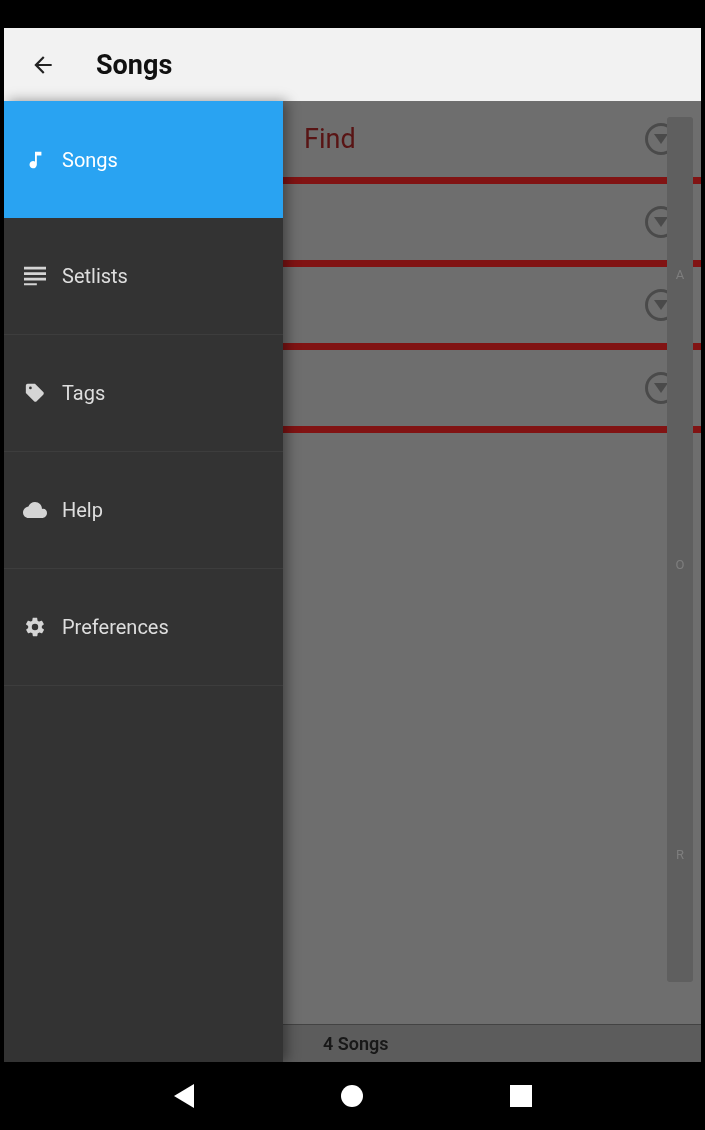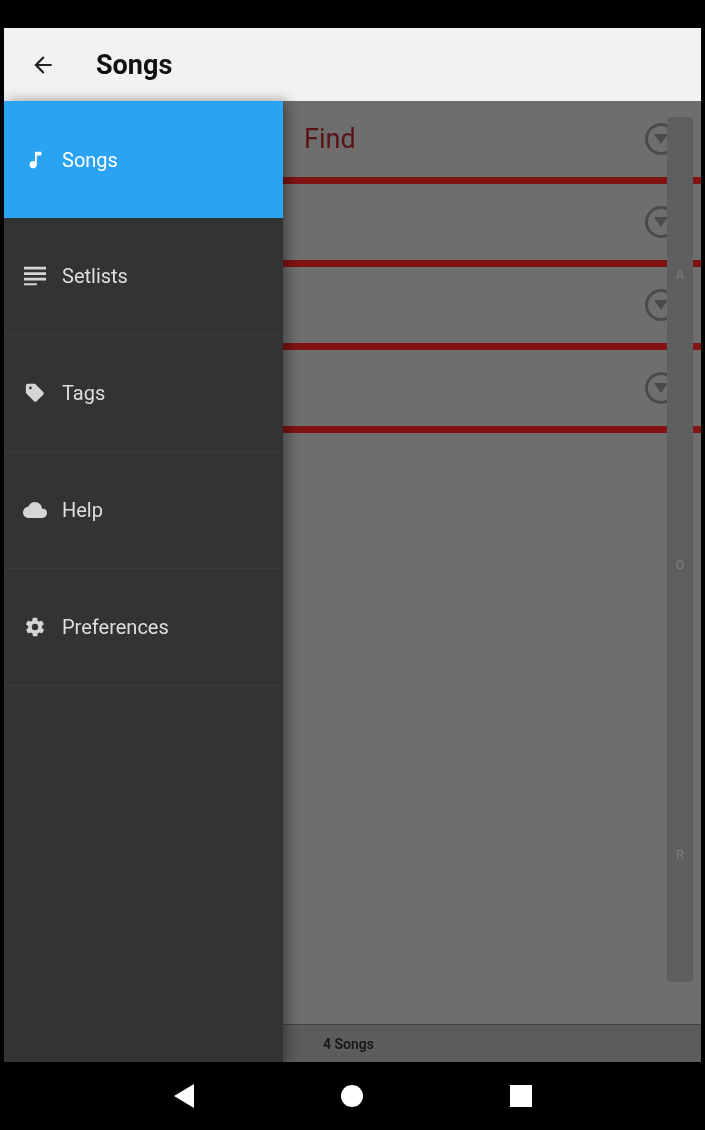--- a/index.html
+++ b/index.html
@@ -23,21 +23,21 @@
   
   .song-list { position: absolute; inset: 0; z-index: 1; }
   .song-row { height: 83px; border-bottom: 7px solid #b91c1c; display: flex; align-items: center; padding-left: 300px; padding-right: 60px; color: #7f1d1d; font-size: 27px; position: relative; }
   .song-row .chev { position: absolute; right: 24px; top: 50%; transform: translateY(-50%); width: 32px; height: 32px; border: 3px solid #4a4a4a; border-radius: 50%; display:flex; align-items:center; justify-content:center; opacity:0.6; }
   .song-row .chev svg { display:block; }
 
   
   .alpha-index { position: absolute; right: 8px; top: 16px; bottom: 80px; width: 26px; background: #888; border-radius: 3px; z-index: 1; color:#b5b5b5; font-size:13px; display:flex; flex-direction:column; align-items:center; justify-content:space-between; padding:150px 0 120px 0; }
 
   
-  .footer-bar { position: absolute; left:283px; right:4px; bottom: 68px; height: 38px; background: #bdbdbd; border-top: 1px solid #8a8a8a; display:flex; align-items:center; padding-left: 40px; font-size:14px; font-weight:600; color:#333; z-index:1; }
+  .footer-bar { position: absolute; left:283px; right:4px; bottom: 68px; height: 38px; background: #bdbdbd; border-top: 1px solid #8a8a8a; display:flex; align-items:center; padding-left: 40px; font-size:18px; font-weight:600; color:#333; z-index:1; }
   .footer-dim { position:absolute; left:283px; right:4px; bottom:68px; height:38px; background:rgba(0,0,0,0.30); z-index:2; }
 
   
   .drawer { position: absolute; top: 101px; left: 4px; width: 279px; bottom: 68px; background: #333333; z-index: 3; box-shadow: 4px 0 12px rgba(0,0,0,0.4); }
   .drawer-item { height: 117px; display: flex; align-items: center; padding-left: 18px; color: #dedede; font-size: 20px; border-bottom: 1px solid #3d3d3d; }
   .drawer-item.active { background: #29a3f2; color: #fff; border-bottom: none; }
   .drawer-item .icon { width: 26px; height: 26px; margin-right: 14px; display:flex; align-items:center; justify-content:center; color:#d5d5d5; }
   .drawer-item.active .icon { color:#fff; }
 
   

